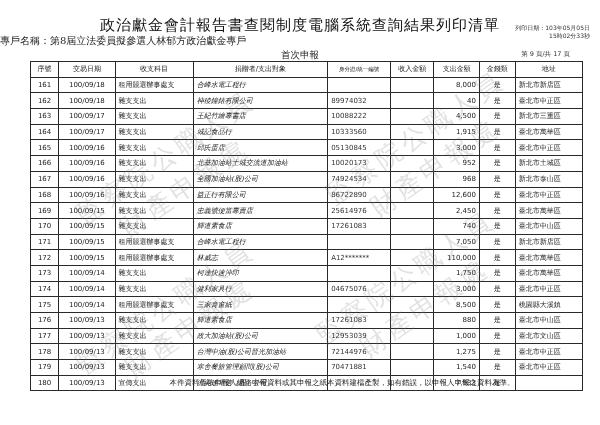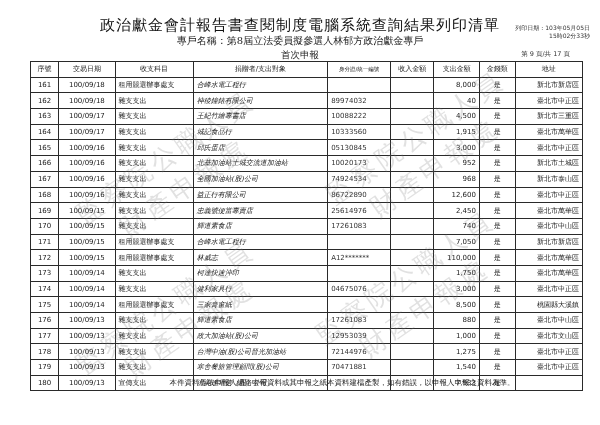--- a/index.html
+++ b/index.html
@@ -1,38 +1,38 @@
 <!DOCTYPE html>
 <html><head>
 <meta charset="utf-8">
 <style>
   html, body { margin: 0; padding: 0; background: #ffffff; }
   body { width: 600px; height: 425px; position: relative; overflow: hidden;
          font-family: "DejaVu Serif", "Liberation Serif", serif; color: #1a1a1a; }
   .title { position: absolute; left: 0; top: 16px; width: 600px; text-align: center;
            font-size: 15px; letter-spacing: 1px; color: #111; }
-  .subtitle { position: absolute; left: 0; top: 34px; width: 600px; text-align: center;
+  .subtitle { position: absolute; left: 0; top: 34px; width: 600px; 
               font-size: 10px; color: #222; }
   .report-type { position: absolute; left: 0; top: 49px; width: 600px; text-align: center;
                  font-size: 9.5px; color: #222; }
   .print-date { position: absolute; right: 10px; top: 24px; font-size: 6px; color: #333;
                 text-align: right; line-height: 8px; font-family: "DejaVu Sans", sans-serif; }
   .page-info { position: absolute; right: 30px; top: 50px; font-size: 6.5px; color: #333;
                font-family: "DejaVu Sans", sans-serif; }
   table.main { position: absolute; left: 22px; top: 61px; width: 553px;
                border-collapse: collapse; table-layout: fixed; margin-left: 8px; }
   table.main th, table.main td { border: 1px solid #2a2a2a; height: 14.7px; padding: 0 3px;
                font-size: 7px; white-space: nowrap; overflow: hidden; }
   table.main th { font-weight: normal; text-align: center; font-size: 7px; color: #222; }
   td.c-no { text-align: center; font-family: "DejaVu Sans", sans-serif; font-size: 6.5px; }
   td.c-date { text-align: center; font-family: "DejaVu Sans", sans-serif; font-size: 6.5px; }
   td.c-id { font-family: "DejaVu Sans", sans-serif; font-size: 5.5px; color: #333; }
   td.c-num { text-align: right; font-family: "DejaVu Sans", sans-serif; font-size: 7px; }
   td.c-cash { text-align: center; }
-  td.c-addr { text-align: right; }
+  td.c-addr { text-align: left; }
   td.c-name { padding-left: 8px; font-style: italic; }
   .footer-note { position: absolute; left: 0; top: 378px; width: 600px; text-align: center;
                  font-size: 7.5px; color: #222; padding-left: 42px; }
   .watermark { position: absolute; color: rgba(120,120,120,0.22); font-size: 26px;
                transform: rotate(-35deg); pointer-events: none; letter-spacing: 4px; }
 </style>
 </head>
 <body>
 
 <div class="title">政治獻金會計報告書查閱制度電腦系統查詢結果列印清單</div>

